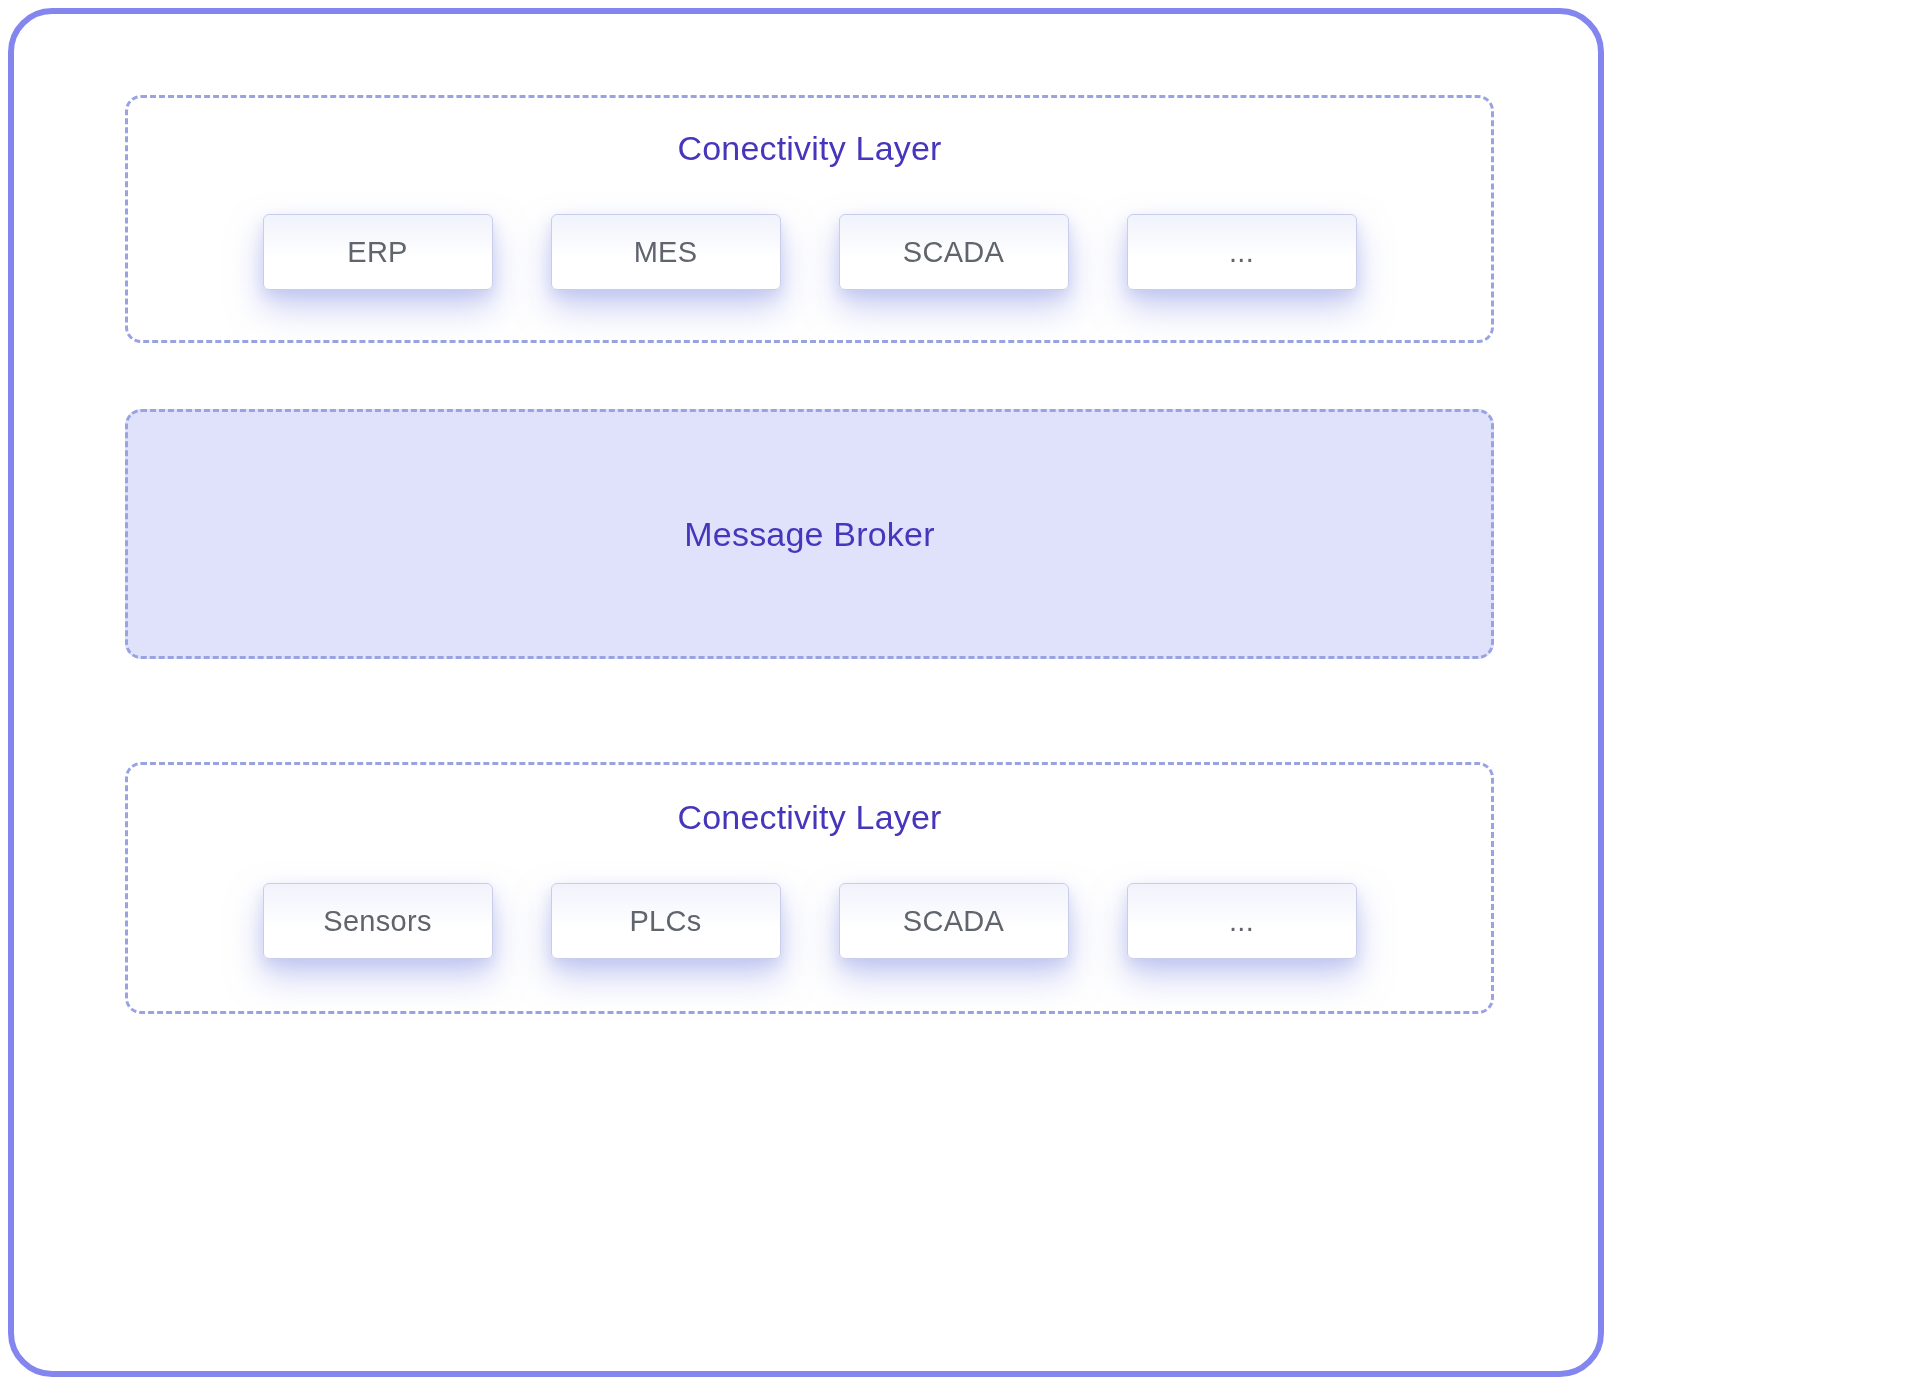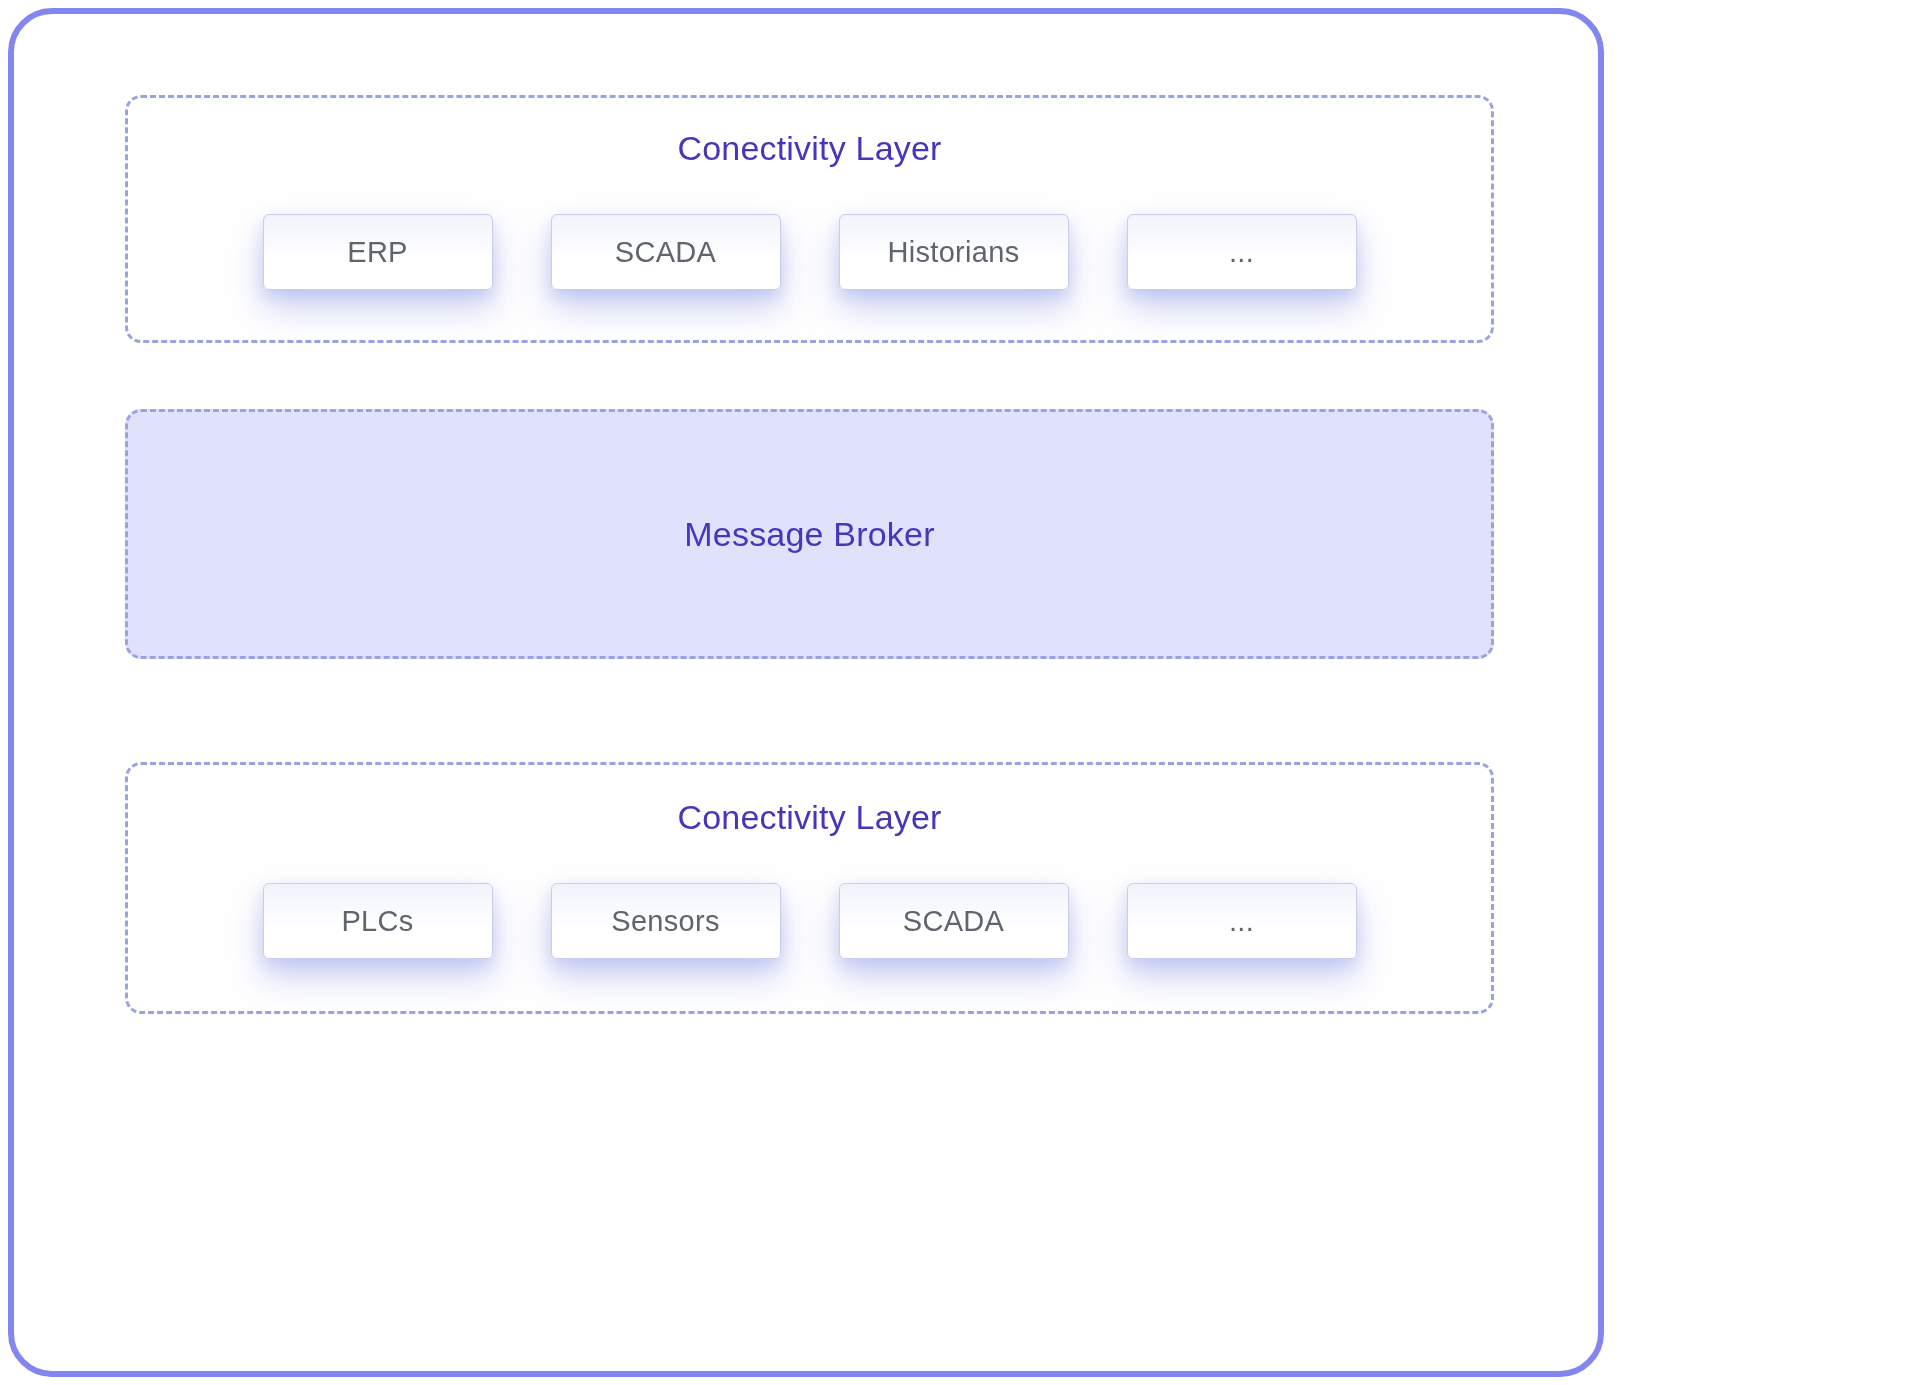--- a/index.html
+++ b/index.html
@@ -96,35 +96,35 @@
 </head>
 <body>
 
 <div class="canvas">
   <div class="outer">
 
     <section class="layer layer-top">
       <h2 class="layer-title">Conectivity Layer</h2>
       <div class="box-row">
         <div class="node-box">ERP</div>
+        <div class="node-box">MES</div>
         <div class="node-box">SCADA</div>
-        <div class="node-box">Historians</div>
         <div class="node-box">...</div>
       </div>
     </section>
 
 
     <section class="layer layer-broker">
       <h2 class="layer-title">Message Broker</h2>
     </section>
 
     <section class="layer layer-bottom">
       <h2 class="layer-title">Conectivity Layer</h2>
       <div class="box-row">
+        <div class="node-box">Sensors</div>
         <div class="node-box">PLCs</div>
-        <div class="node-box">Sensors</div>
         <div class="node-box">SCADA</div>
         <div class="node-box">...</div>
       </div>
     </section>
 
   </div>
 </div>
 
 </body></html>

